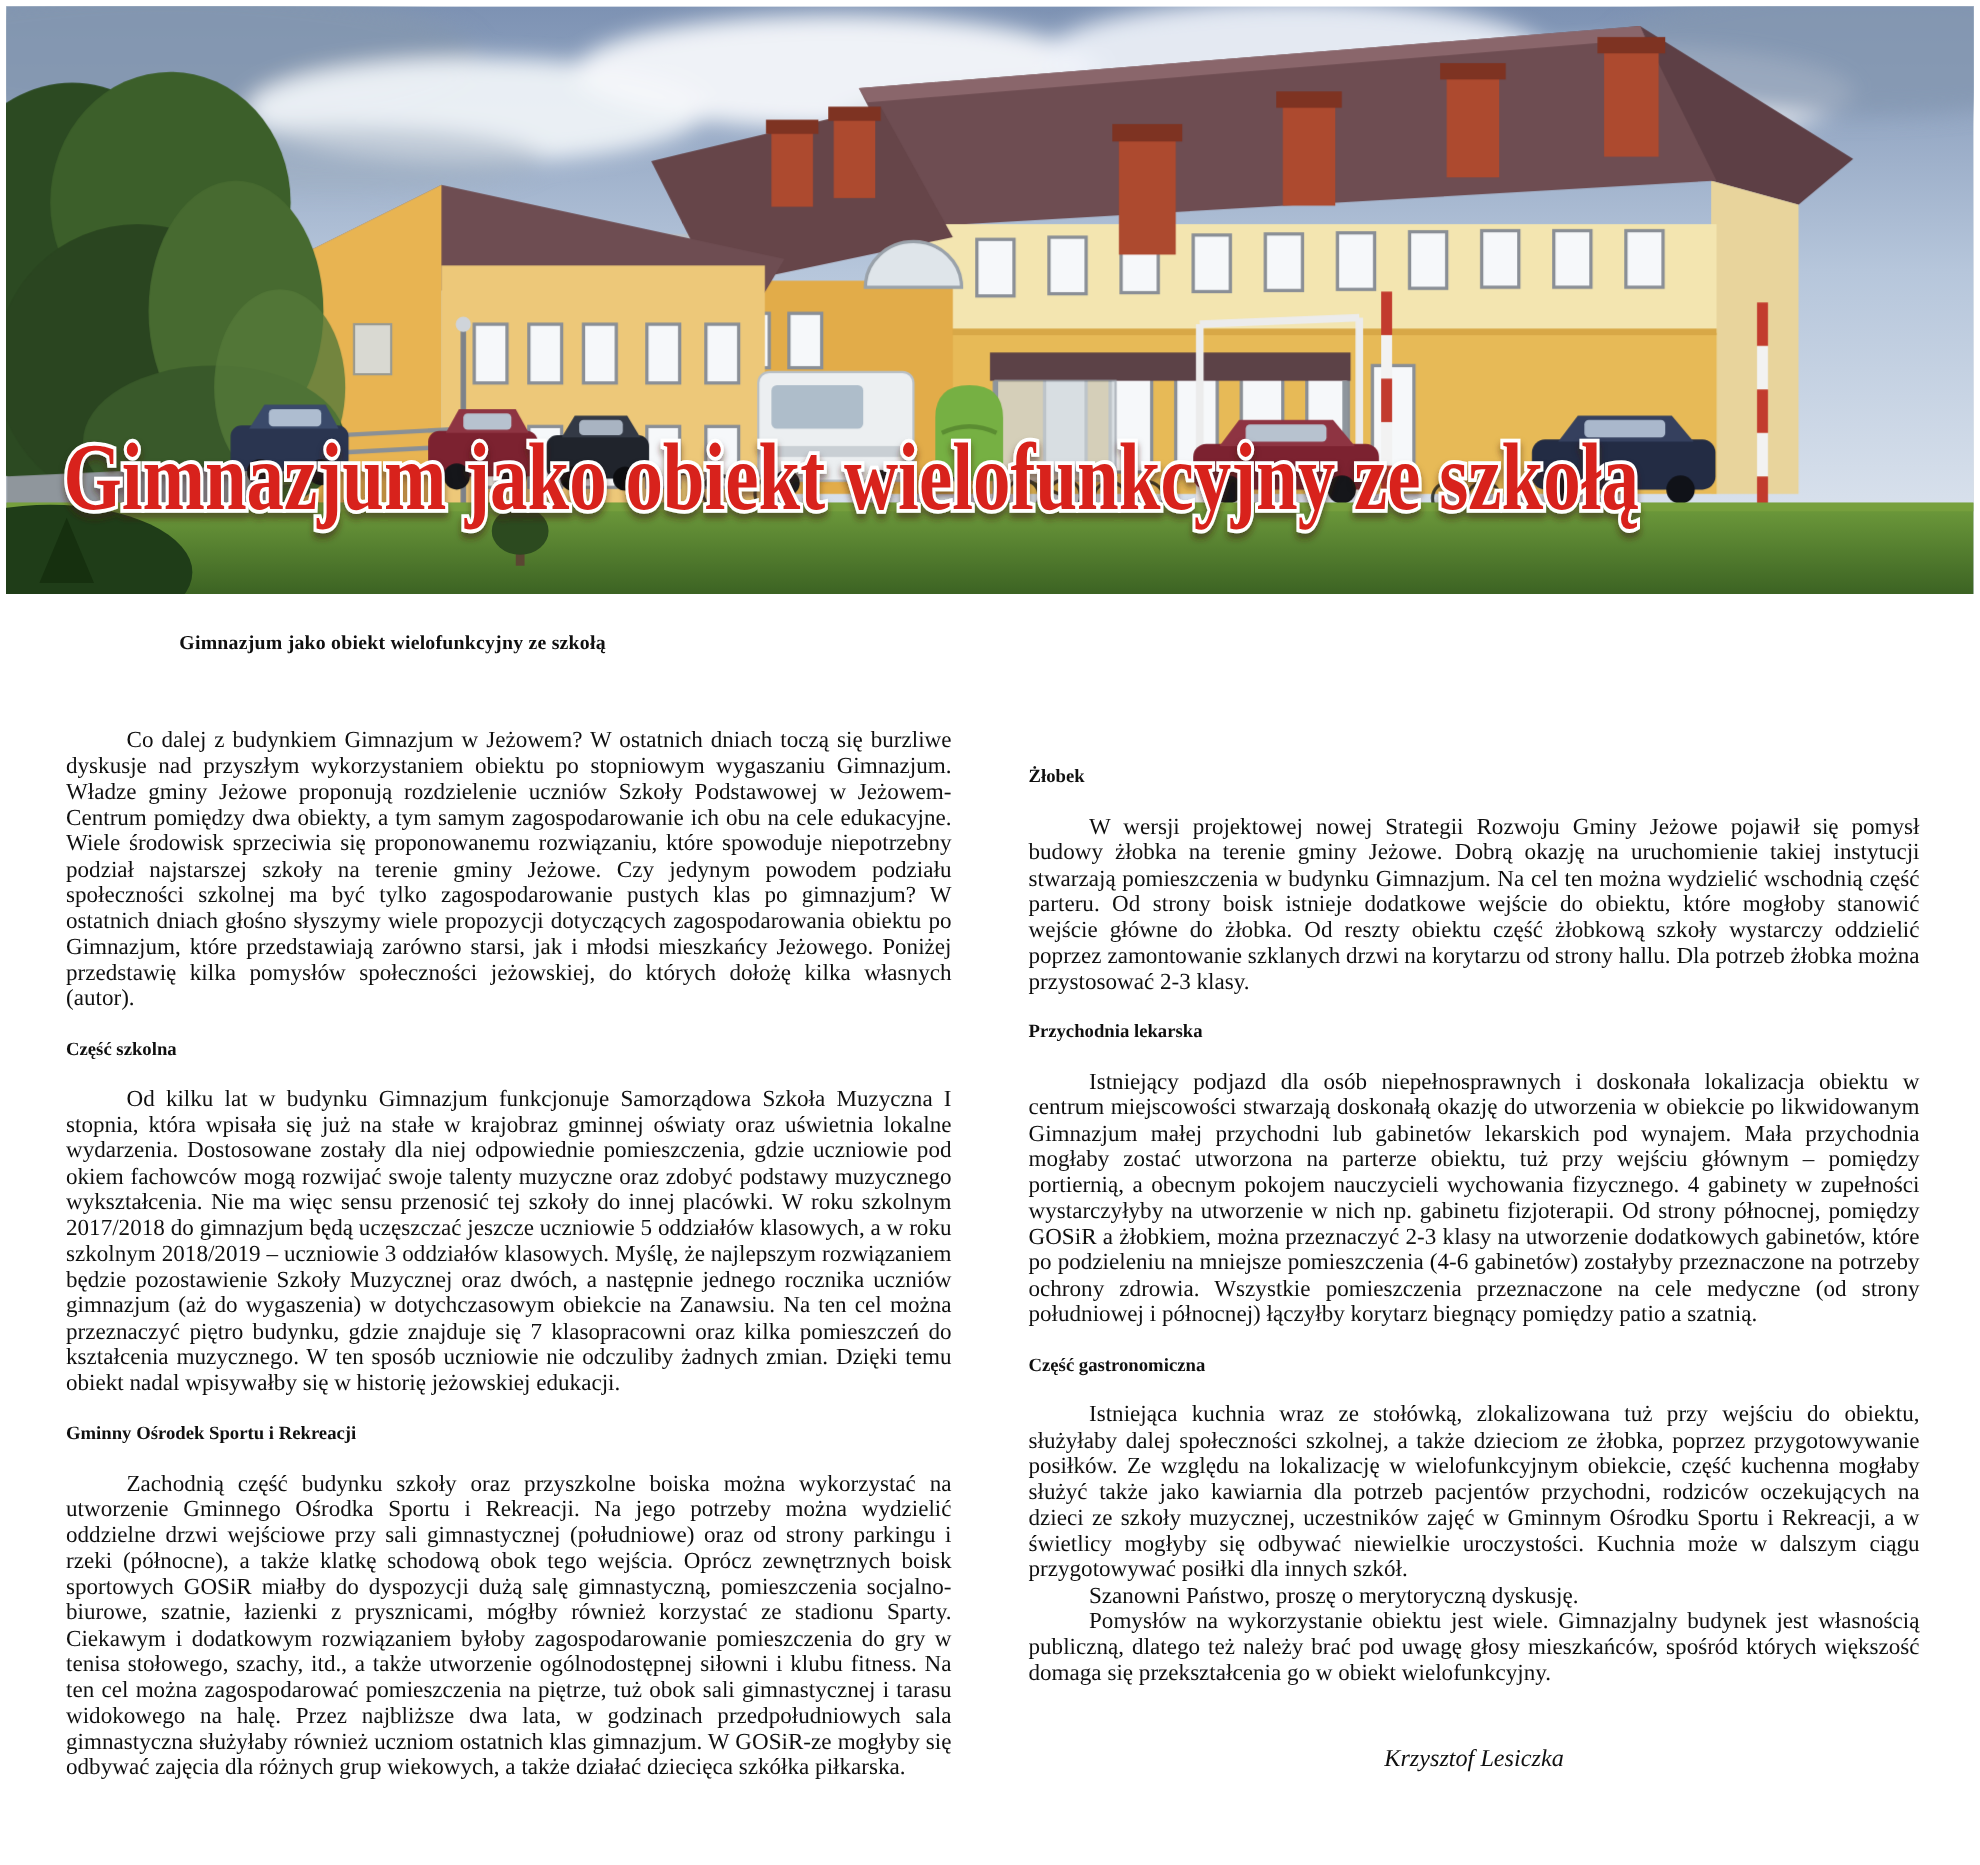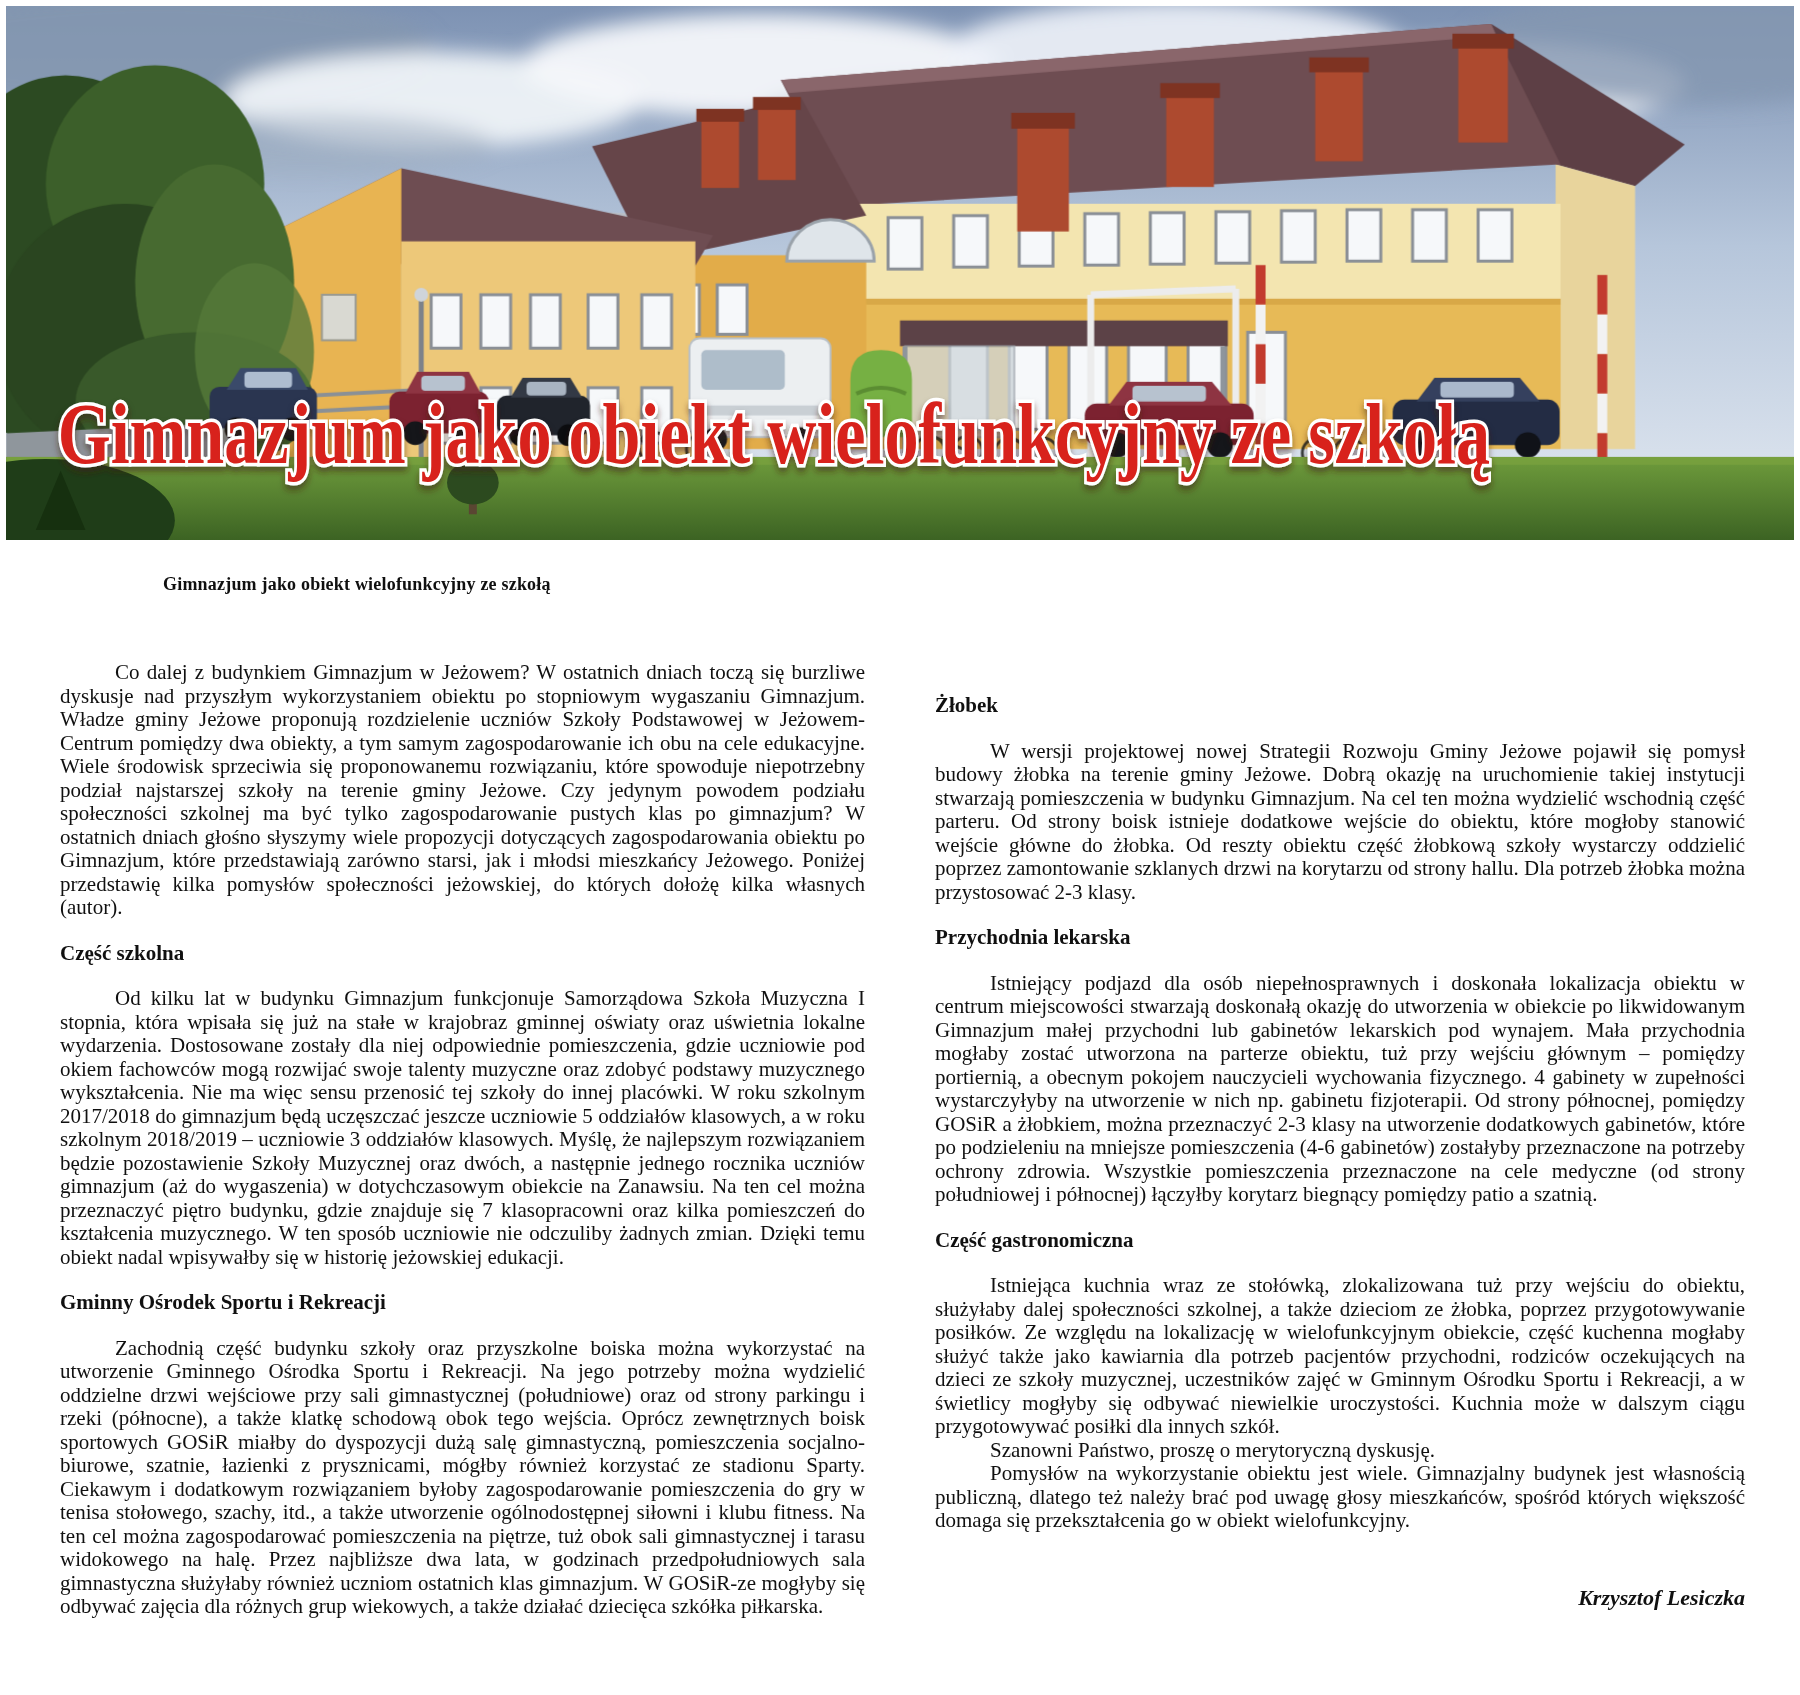--- a/index.html
+++ b/index.html
@@ -19,28 +19,28 @@
   }
   .columns{
     display:flex;gap:70px;
     margin:66px 55px 0 60px;
   }
   .col{font-size:21px;line-height:23.5px;text-align:justify;}
   .col-left{width:805px;}
   .col-right{width:810px;padding-top:33px;}
   p.par{margin:0;text-indent:55px;}
   .section-heading{
-    font-size:21px;line-height:23.5px;font-weight:bold;
+    font-size:17px;line-height:23.5px;font-weight:bold;
     margin:22px 0;text-align:left;text-indent:0;
   }
   .col-right .section-heading:first-child{margin-top:0;}
   .closing{margin-top:22px;}
   .signature{
-    margin-top:52px;text-align:right;
-    font-style:italic;font-size:22px;line-height:26px;font-weight:bold;
+    margin-top:52px;text-align:center;
+    font-style:italic;font-size:22px;line-height:26px;
   }
 </style>
 </head>
 <body>
 
 <div class="photo-banner">
   <svg viewBox="0 0 1800 540" preserveAspectRatio="none">
     <defs>
       <linearGradient id="sky" x1="0" y1="0" x2="0" y2="1">
         <stop offset="0" stop-color="#7d92b3"></stop>

